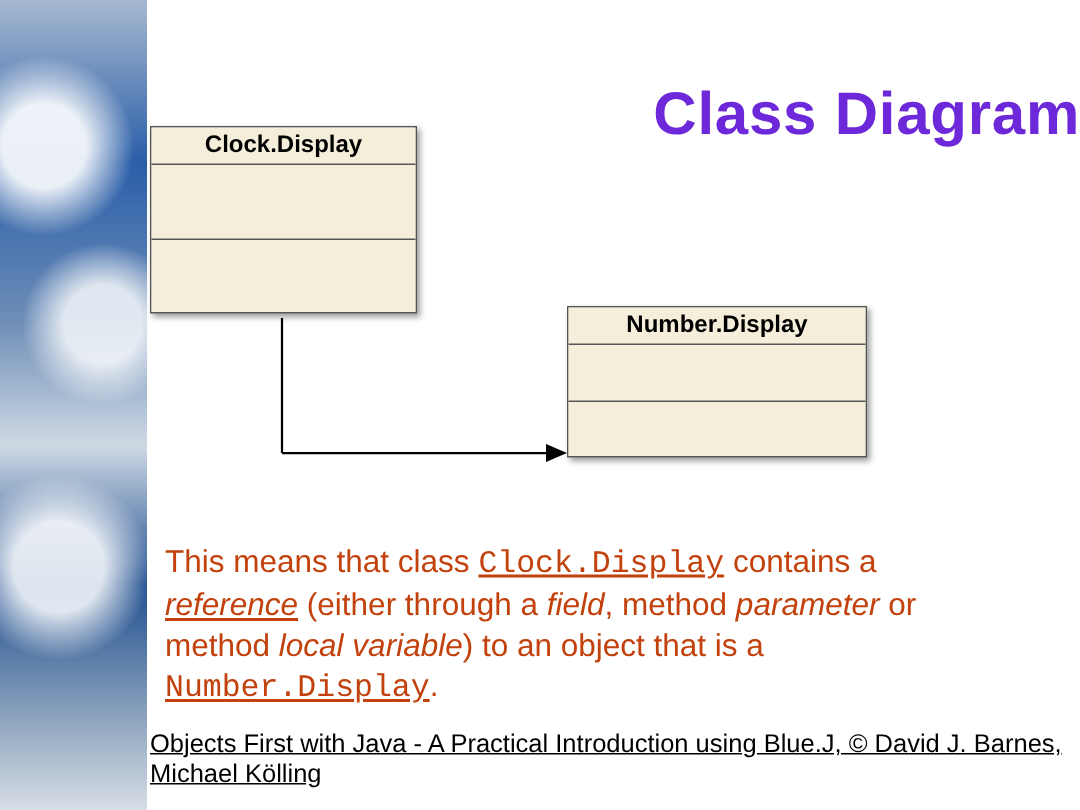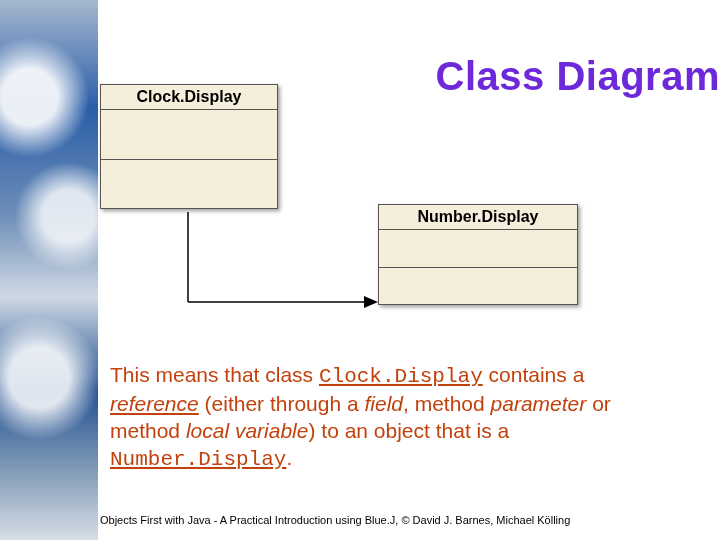--- a/index.html
+++ b/index.html
@@ -68,22 +68,23 @@
     font-size: 21px;
     line-height: 1.28;
     color: #c2410c;
   }
   .explain .mono { font-family: "Courier New", monospace; text-decoration: underline; }
   .explain .it { font-style: italic; }
   .explain .ul { text-decoration: underline; }
   .footer {
     position: absolute;
     left: 100px; bottom: 14px;
-    font-size: 11px;
+    font-size: 17px;
     color: #000;
+    text-decoration: underline;
   }
 </style>
 </head>
 <body>
 
 <div class="bg-strip"></div>
 
 <h1 class="title">Class Diagram</h1>
 
 <div class="diagram-area">

